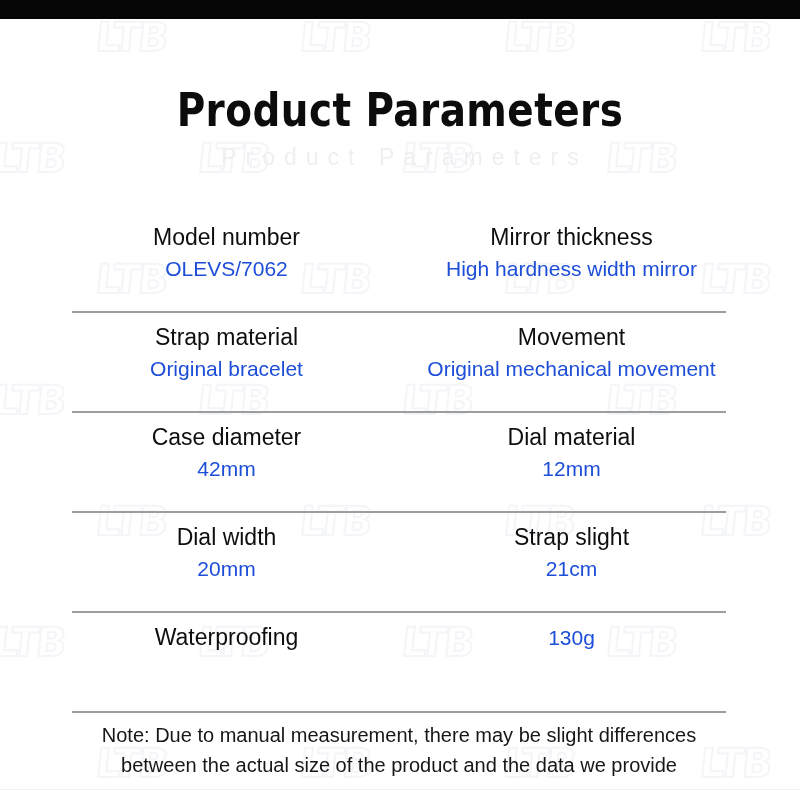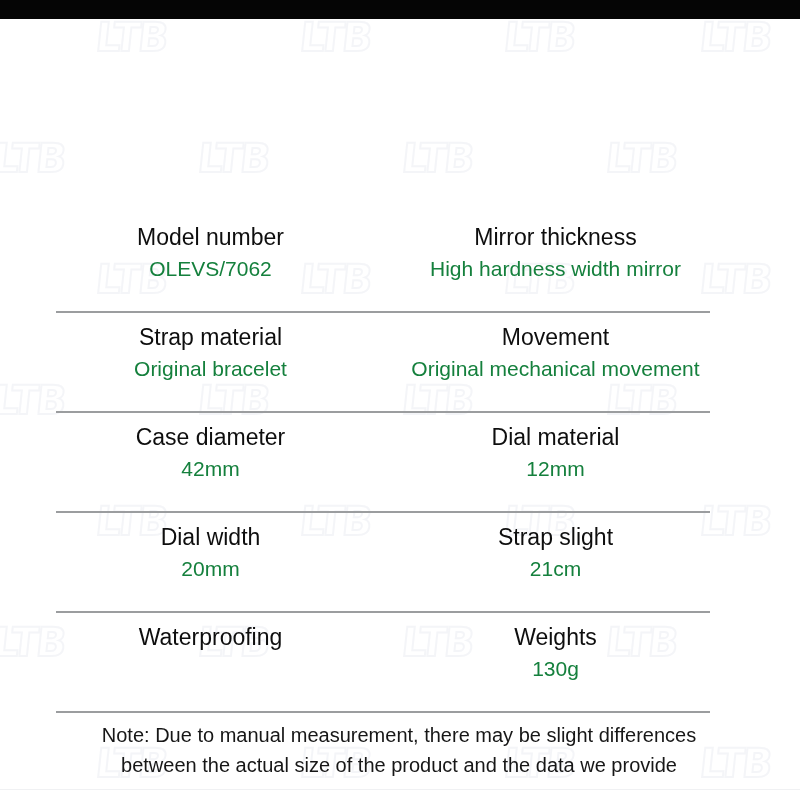--- a/index.html
+++ b/index.html
@@ -96,21 +96,21 @@
     line-height: 28px;
     color: #eeeff1;
     letter-spacing: 9px;
     padding-left: 9px;
   }
 
   
   .param-table {
     position: absolute;
     top: 213px;
-    left: 56px;
+    left: 72px;
     width: 654px;
   }
   .param-row {
     position: relative;
     height: 100px;
     box-sizing: border-box;
     display: flex;
   }
   .param-row::after {
     content: "";
@@ -134,21 +134,21 @@
     font-family: "Liberation Sans", sans-serif;
     font-size: 23px;
     line-height: 31px;
     color: #0e0e0e;
     white-space: nowrap;
   }
   .param-value {
     font-family: "Liberation Sans", sans-serif;
     font-size: 21px;
     line-height: 30px;
-    color: #15803d;
+    color: #1d4ed8;
     margin-top: 1px;
     white-space: nowrap;
   }
 
   
   .note {
     position: absolute;
     top: 720px;
     left: 72px;
     width: 654px;
@@ -199,20 +199,24 @@
     <div class="wm" style="left:606px; top:619px;">LTB</div>
 
     <div class="wm" style="left:96px;  top:740px;">LTB</div>
     <div class="wm" style="left:300px; top:740px;">LTB</div>
     <div class="wm" style="left:504px; top:740px;">LTB</div>
     <div class="wm" style="left:700px; top:740px;">LTB</div>
   </div>
 
   <div class="content">
 
+    <div class="title-block">
+      <div class="main-title">Product Parameters</div>
+      <div class="sub-title">Product Parameters</div>
+    </div>
 
     <div class="param-table">
 
       <div class="param-row">
         <div class="param-cell left">
           <div class="param-label">Model number</div>
           <div class="param-value">OLEVS/7062</div>
         </div>
         <div class="param-cell right">
           <div class="param-label">Mirror thickness</div>
@@ -251,21 +255,20 @@
           <div class="param-label">Strap slight</div>
           <div class="param-value">21cm</div>
         </div>
       </div>
 
       <div class="param-row">
         <div class="param-cell left">
           <div class="param-label">Waterproofing</div>
         </div>
         <div class="param-cell right">
-          <div class="param-label">Weights</div>
           <div class="param-value">130g</div>
         </div>
       </div>
 
     </div>
 
     <div class="note">
       <span class="note-line">Note: Due to manual measurement, there may be slight differences</span>
       <span class="note-line">between the actual size of the product and the data we provide</span>
     </div>

